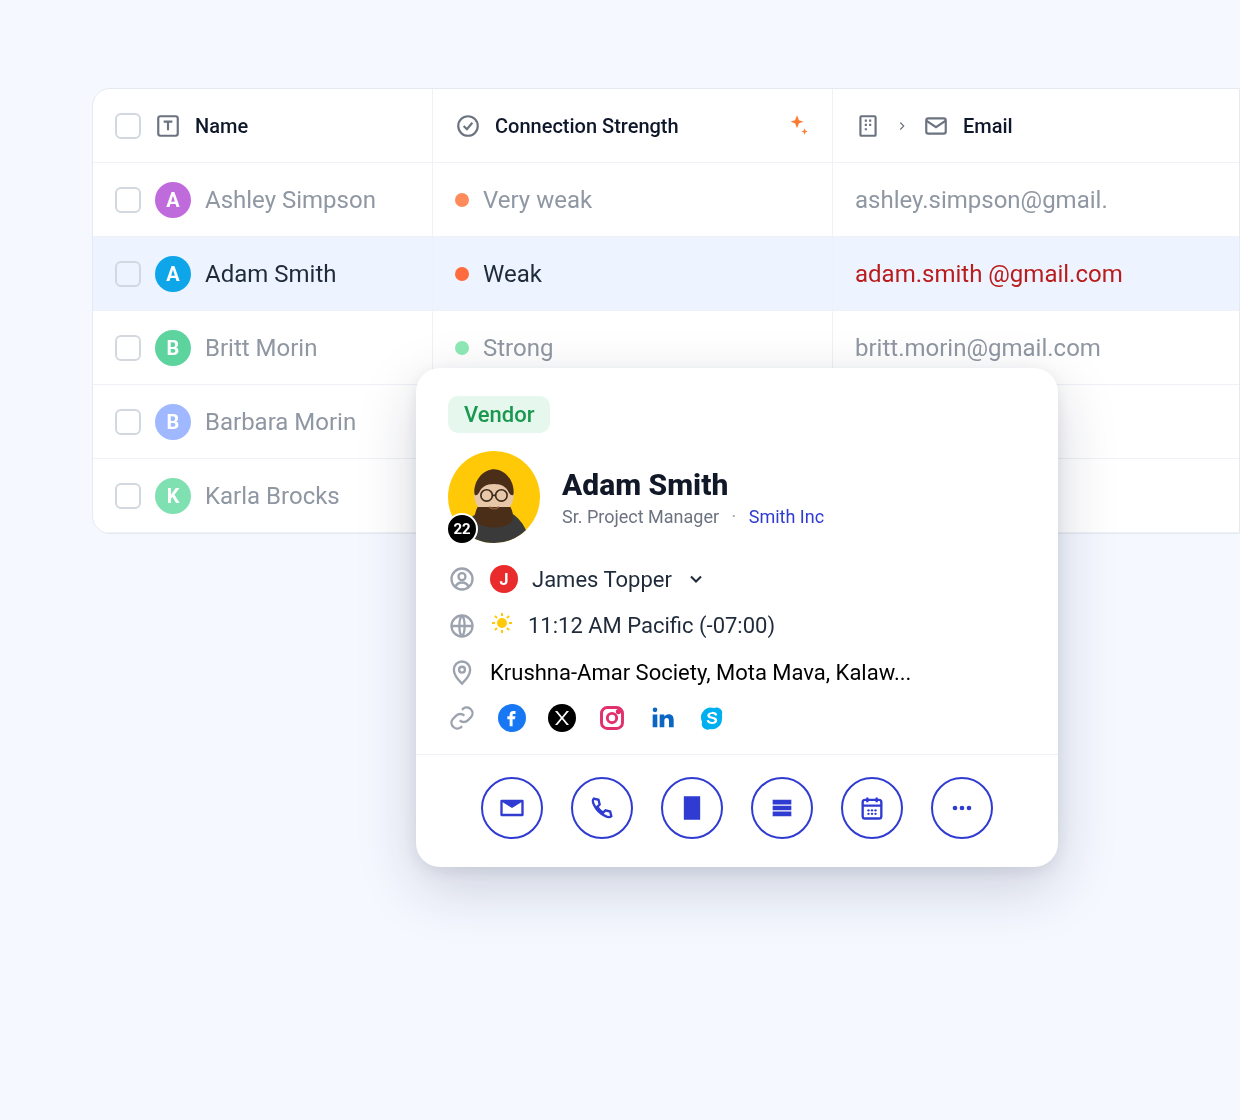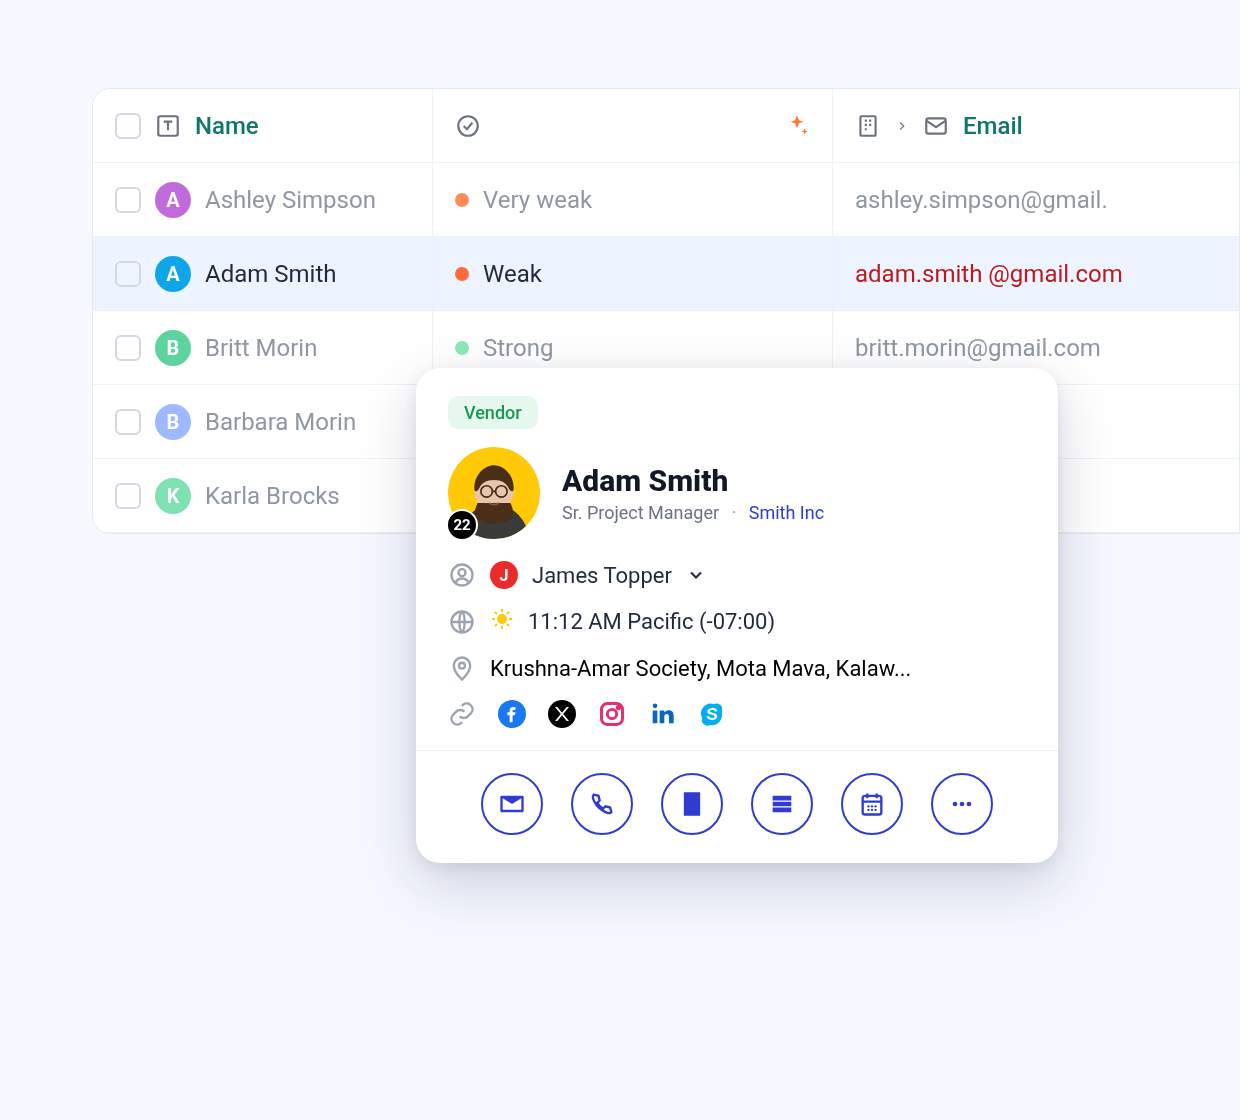--- a/index.html
+++ b/index.html
@@ -26,21 +26,21 @@
     border: 1px solid #e5e9f0;
     border-radius: 18px 0 0 18px;
     overflow: hidden;
   }
   .thead, .trow {
     display: grid;
     grid-template-columns: 340px 400px 1fr;
     align-items: center;
     border-bottom: 1px solid #eef1f6;
   }
-  .thead { height: 74px; font-size: 24px; color: #0f766e; font-weight: 500; }
+  .thead { height: 74px; font-size: 20px; color: #0f172a; font-weight: 500; }
   .trow { height: 74px; font-size: 24px; color: #8f97a3; }
   .trow.selected { background: #eef4ff; color: #1f2b3a; }
   .cell { display: flex; align-items: center; gap: 14px; padding: 0 22px; height:100%; border-right:1px solid #eef1f6; }
   .cell:last-child{border-right:none;}
   .checkbox {
     width: 26px; height: 26px; border: 2px solid #d3d8e0; border-radius: 6px; flex: 0 0 auto;
   }
   .th-icon { width:26px;height:26px;display:flex;align-items:center;justify-content:center;color:#6b7280;}
   .sparkle { color:#ff7a2f; }
   .av {
@@ -57,21 +57,21 @@
     left: 416px;
     top: 368px;
     width: 642px;
     background: #fff;
     border-radius: 24px;
     box-shadow: 0 20px 60px rgba(20,30,60,0.18), 0 4px 14px rgba(20,30,60,0.08);
     overflow: hidden;
   }
   .card-body{padding:28px 32px 22px;}
   .tag{
-    display:inline-block;background:#e6f7ed;color:#1a9850;font-size:18px;
+    display:inline-block;background:#e6f7ed;color:#1a9850;font-size:22px;
     padding:6px 16px;border-radius:10px;font-weight:500;
   }
   .hero{display:flex;gap:22px;align-items:center;margin-top:18px;}
   .avatar-wrap{position:relative;width:92px;height:92px;}
   .avatar{
     width:92px;height:92px;border-radius:50%;background:#ffc907;overflow:hidden;
     display:flex;align-items:flex-end;justify-content:center;
   }
   .avatar svg{width:82px;height:82px;}
   .badge22{
@@ -117,20 +117,21 @@
         </span>
         <span>Name</span>
       </div>
       <div class="cell">
         <span class="th-icon">
           <svg viewBox="0 0 24 24" fill="none" stroke="currentColor" stroke-width="2">
               <circle cx="12" cy="12" r="9"></circle>
               <path d="M8 12l3 3 5-6"></path>
             </svg>
         </span>
+        <span>Connection Strength</span>
         <span class="th-icon sparkle" style="margin-left:auto">
           <svg viewBox="0 0 24 24" fill="currentColor">
               <path d="M12 2l1.8 4.6L18 8l-4.2 1.4L12 14l-1.8-4.6L6 8l4.2-1.4L12 2zM19 14l.9 2.3L22 17l-2.1.7L19 20l-.9-2.3L16 17l2.1-.7L19 14z"></path>
             </svg>
         </span>
       </div>
       <div class="cell">
         <span class="th-icon">
           <svg viewBox="0 0 24 24" fill="none" stroke="currentColor" stroke-width="2">
               <rect x="5" y="3" width="14" height="18" rx="1"></rect>

